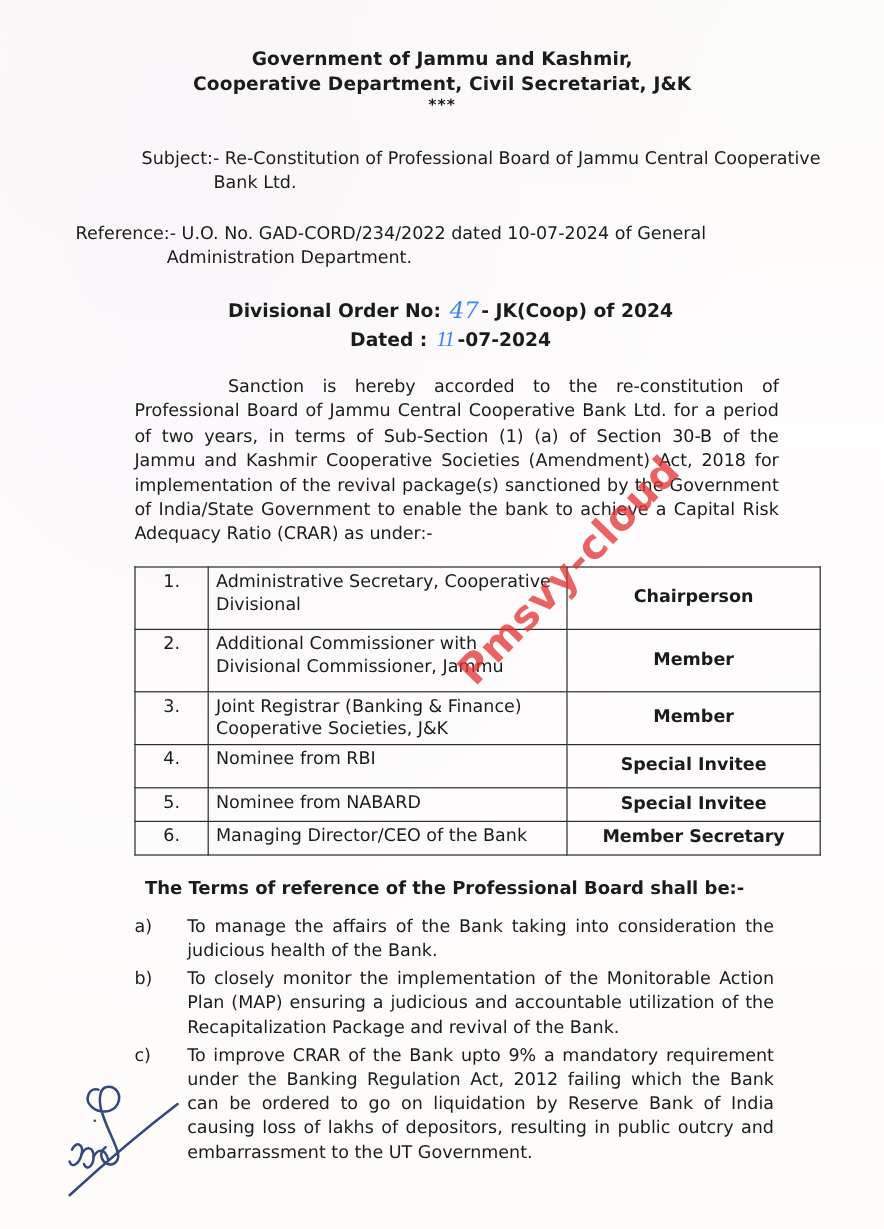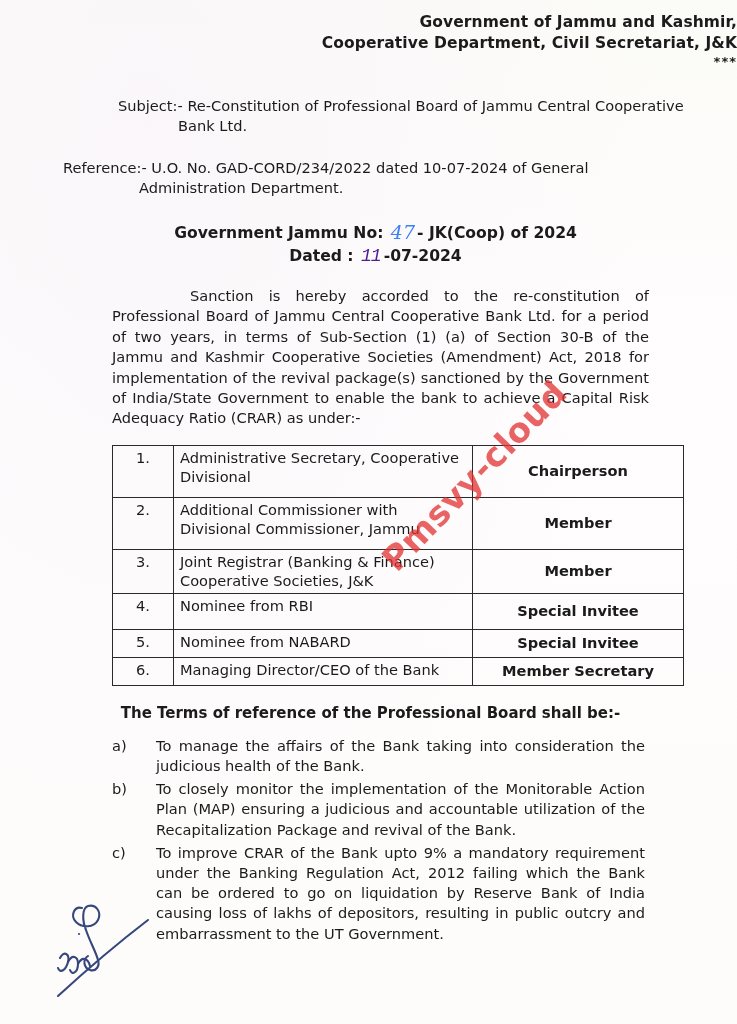--- a/index.html
+++ b/index.html
@@ -23,26 +23,26 @@
     inset: 0;
     background:
       radial-gradient(ellipse at 20% 12%, rgba(250,246,250,0.9) 0%, rgba(255,255,255,0) 60%),
       linear-gradient(180deg, #fbfbf7 0%, #fffdfe 35%, #fdfcfa 100%);
     pointer-events: none;
     z-index: 0;
   }
   .layer { position: relative; z-index: 2; }
 
   .header {
-    text-align: right;
+    text-align: center;
     font-weight: bold;
     font-size: 15.5px;
     line-height: 21px;
     letter-spacing: 0.1px;
-    padding-top: 12px;
+    padding-top: 39px;
   }
   .header .stars {
     font-size: 13px;
     font-weight: bold;
     letter-spacing: 1px;
     line-height: 16px;
   }
 
   .block {
     font-size: 14.6px;
@@ -82,25 +82,25 @@
     font-weight: normal;
     font-style: italic;
     font-size: 19px;
     color: #3b82f6;
     letter-spacing: 0px;
     padding: 0 2px;
     position: relative;
     top: 1px;
   }
   .hand-small {
-    font-family: Liberation Mono, monospace;
+    font-family: Liberation Serif, serif;
     font-weight: normal;
     font-style: italic;
     font-size: 18px;
-    color: #4c1d95;
+    color: #3b82f6;
     padding: 0 3px 0 2px;
     letter-spacing: -1px;
   }
 
   .para {
     margin: 18px 0 0 0;
     padding: 0 88px 0 112px;
     font-size: 14.6px;
     line-height: 20.4px;
     text-align: justify;
@@ -213,21 +213,21 @@
 
     <div class="block reference">
       <span class="hang">
         <span>Reference:-</span>
         <span>U.O. No.  GAD-CORD/234/2022  dated  10-07-2024  of General  Administration Department.</span>
       </span>
     </div>
 
     <div class="order-no">
       <div>
-        <span>Government Jammu No:</span>
+        <span>Divisional Order No:</span>
         <span class="hand">47</span><span>- JK(Coop) of 2024</span>
       </div>
       <div>
         <span>Dated :</span>
         <span class="hand-small">11</span><span>-07-2024</span>
       </div>
     </div>
 
     <div class="para">Sanction is hereby accorded to the re-constitution of Professional Board of Jammu Central Cooperative Bank Ltd. for a period of two years, in terms of Sub-Section (1) (a) of Section 30-B of the Jammu and Kashmir Cooperative Societies (Amendment) Act, 2018 for implementation of the revival package(s) sanctioned by the Government of India/State Government to enable the bank to achieve a Capital Risk Adequacy Ratio (CRAR) as under:-</div>
 

